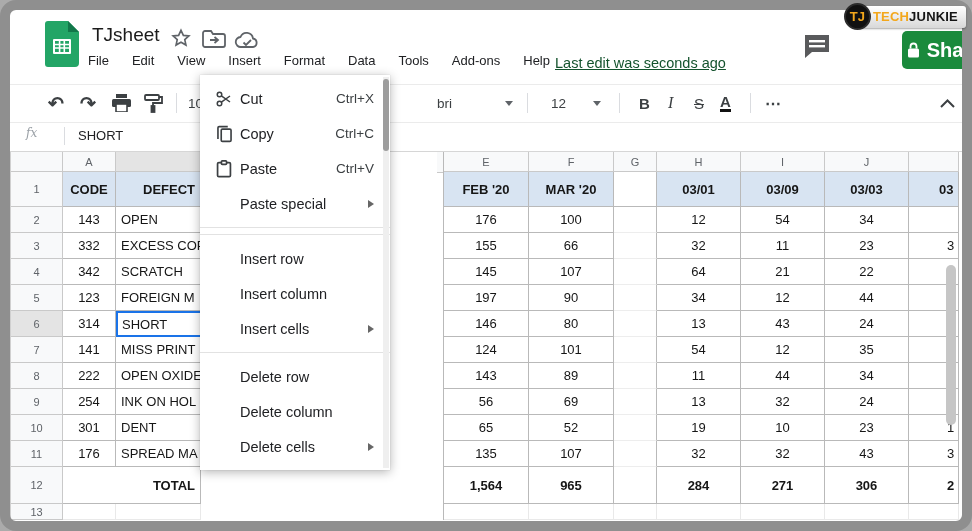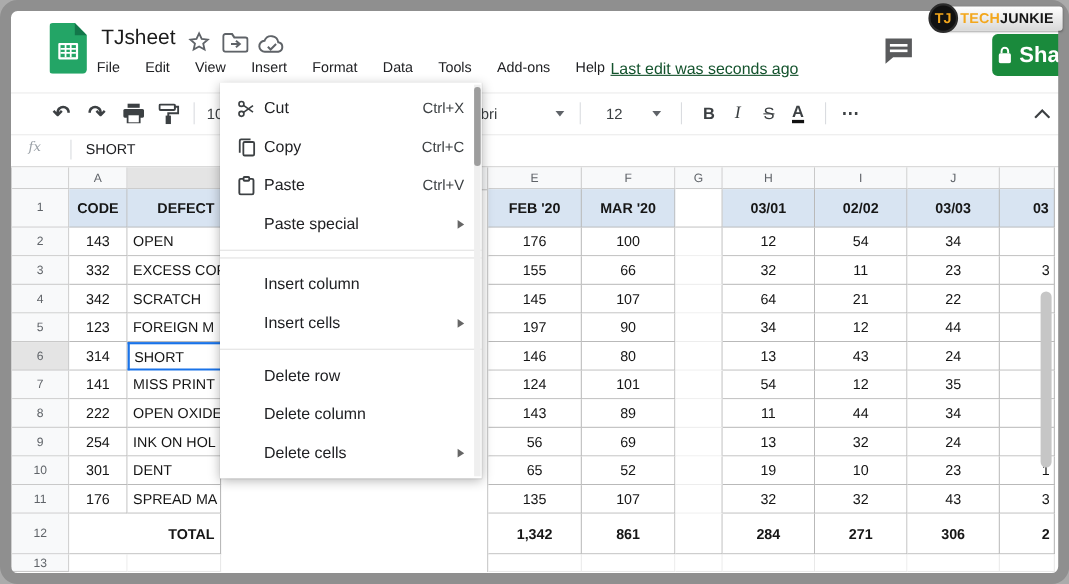--- a/index.html
+++ b/index.html
@@ -55,21 +55,21 @@
   .mrg{grid-column:2 / span 2;font-weight:bold;}
   .bold{font-weight:bold;}
   .faint{border-right:1px solid #e9e9e9;border-bottom:1px solid #e9e9e9;}
   .g{border-bottom-color:#ededed;}
   .gw{background:#fff;font-weight:normal;}
   .k{justify-content:flex-start;padding-left:38px;}
   .k1{justify-content:flex-start;padding-left:30px;}
   #hdr-sliver{left:437px;top:152px;width:6px;height:20px;background:#f8f9fa;border-bottom:1px solid #c9c9c9;z-index:2;}
   #sheet-vscroll{left:946px;top:265px;width:10px;height:160px;background:#c6c6c6;border-radius:5px;z-index:8;}
   
-  #ctx-menu{left:200px;top:75px;width:238px;background:#fff;z-index:50;padding:6px 0;box-sizing:border-box;
+  #ctx-menu{left:200px;top:75px;width:190px;background:#fff;z-index:50;padding:6px 0;box-sizing:border-box;
     box-shadow:0 2px 10px rgba(0,0,0,.3),0 0 1px rgba(0,0,0,.2);}
   .mi{height:35px;display:flex;align-items:center;padding:0 16px 0 14px;font-size:14.5px;color:#202124;position:relative;}
   .mi .ic{width:20px;height:20px;margin-right:6px;display:flex;align-items:center;justify-content:center;color:#3c4043;}
   .mi .lbl{white-space:nowrap;}
   .mi.noicon{padding-left:40px;}
   .sc{margin-left:auto;font-size:13.5px;color:#3c4043;}
   .subarr{margin-left:auto;width:0;height:0;border-top:4.5px solid transparent;border-bottom:4.5px solid transparent;border-left:6px solid #666;}
   .msep{border-top:1px solid #e2e2e2;margin:6px 0;height:0;}
   #mi-history{height:44px;box-sizing:border-box;border:4px solid #e11e16;background:#f1f1f1;padding-left:36px;}
   #new-badge{margin-left:14px;border:1.5px solid #188038;color:#188038;background:#fff;border-radius:10px;
@@ -265,21 +265,21 @@
   <div class="ch">G</div>
   <div class="ch">H</div>
   <div class="ch">I</div>
   <div class="ch">J</div>
   <div class="ch"></div>
 
   <div class="c b1 ctr">FEB '20</div>
   <div class="c b1 ctr">MAR '20</div>
   <div class="c b1 gw"></div>
   <div class="c b1 ctr">03/01</div>
-  <div class="c b1 ctr">02/02</div>
+  <div class="c b1 ctr">03/09</div>
   <div class="c b1 ctr">03/03</div>
   <div class="c b1 k1">03</div>
 
   <div class="c ctr">176</div>
   <div class="c ctr">100</div>
   <div class="c g"></div>
   <div class="c ctr">12</div>
   <div class="c ctr">54</div>
   <div class="c ctr">34</div>
   <div class="c k"></div>
@@ -349,22 +349,22 @@
   <div class="c k">1</div>
 
   <div class="c ctr">135</div>
   <div class="c ctr">107</div>
   <div class="c g"></div>
   <div class="c ctr">32</div>
   <div class="c ctr">32</div>
   <div class="c ctr">43</div>
   <div class="c k">3</div>
 
-  <div class="c ctr bold">1,342</div>
-  <div class="c ctr bold">861</div>
+  <div class="c ctr bold">1,564</div>
+  <div class="c ctr bold">965</div>
   <div class="c"></div>
   <div class="c ctr bold">284</div>
   <div class="c ctr bold">271</div>
   <div class="c ctr bold">306</div>
   <div class="c k bold">2</div>
 
   <div class="c faint"></div>
   <div class="c faint"></div>
   <div class="c faint"></div>
   <div class="c faint"></div>
@@ -407,20 +407,23 @@
     <span class="lbl">Paste</span>
     <span class="sc">Ctrl+V</span>
   </div>
   <div class="mi noicon">
     <span class="lbl">Paste special</span>
     <span class="subarr"></span>
   </div>
   <div class="msep"></div>
   <div class="msep"></div>
   <div class="mi noicon">
+    <span class="lbl">Insert row</span>
+  </div>
+  <div class="mi noicon">
     <span class="lbl">Insert column</span>
   </div>
   <div class="mi noicon">
     <span class="lbl">Insert cells</span>
     <span class="subarr"></span>
   </div>
   <div class="msep"></div>
   <div class="mi noicon">
     <span class="lbl">Delete row</span>
   </div>

